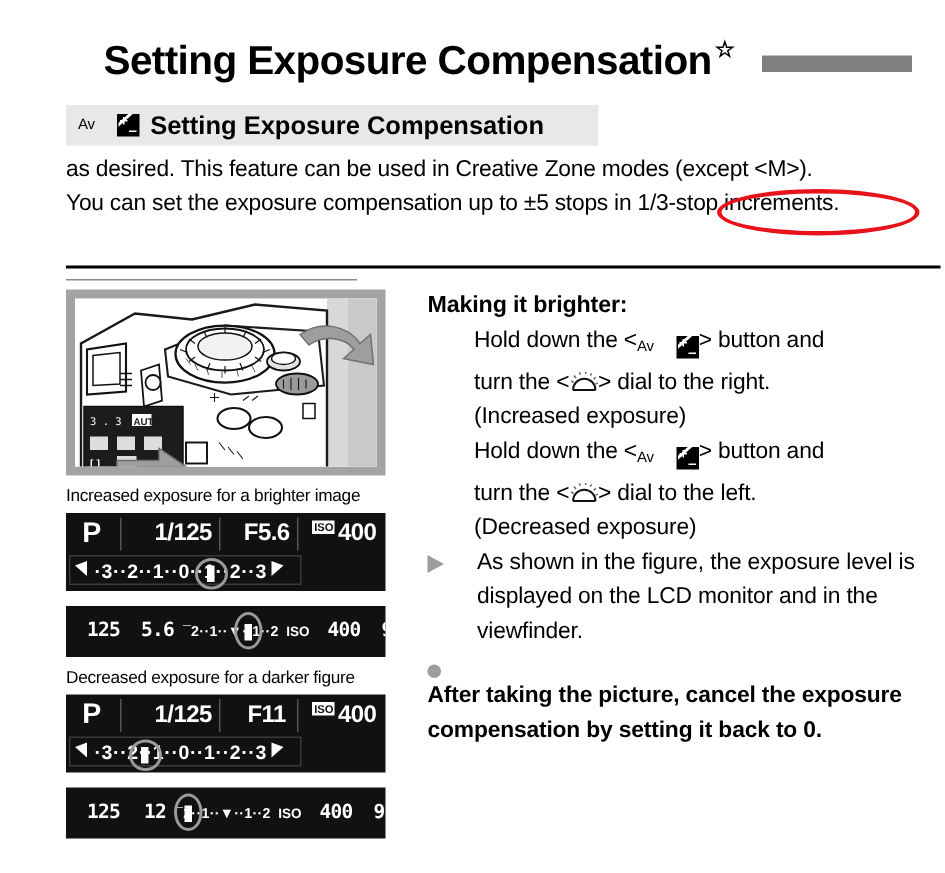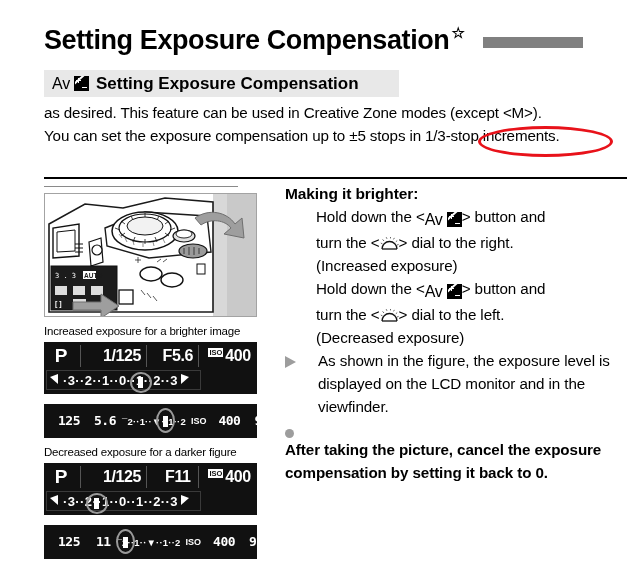--- a/index.html
+++ b/index.html
@@ -25,20 +25,21 @@
     height: 36px;
     display: flex;
     align-items: flex-end;
   }
   .page-title {
     font-size: 27px;
     font-weight: bold;
     letter-spacing: -0.4px;
     line-height: 1;
     white-space: nowrap;
+    margin-left: 25px;
   }
   .title-star {
     font-size: 15px;
     line-height: 1;
     margin-left: 2px;
     position: relative;
     top: -11px;
   }
   .title-bar {
     width: 100px;
@@ -69,24 +70,24 @@
   }
 
   
   .avicon {
     display: inline-flex;
     align-items: center;
     vertical-align: -3px;
     white-space: nowrap;
   }
   .avicon .av-txt {
-    font-size: 16px;
+    font-size: 10px;
     font-weight: normal;
     letter-spacing: -0.2px;
-    margin-right: 4px;
+    margin-right: 15px;
   }
   .avicon .av-box {
     position: relative;
     width: 15px;
     height: 15px;
     background: #000;
     display: inline-block;
   }
   .avicon .av-box::before {
     
@@ -186,21 +187,21 @@
     position: absolute;
     left: 44px;
     top: 193px;
     width: 215px;
   }
 
   .camera-fig {
     position: relative;
     width: 213px;
     height: 124px;
-    border: 1px solid #a3a3a3;
+    border: 6px solid #a3a3a3;
     box-sizing: border-box;
     background: #ffffff;
     overflow: hidden;
   }
 
   .figcaption {
     font-size: 11.5px;
     line-height: 14px;
     margin: 7px 0 4px 0;
     letter-spacing: -0.2px;
@@ -322,21 +323,21 @@
     border: 2.5px solid #9a9a9a;
     border-radius: 50%;
     box-sizing: border-box;
     pointer-events: none;
   }
 
   
   .right-col {
     position: absolute;
     left: 285px;
-    top: 182px;
+    top: 192px;
     width: 345px;
     font-size: 15.2px;
     line-height: 23px;
     letter-spacing: -0.1px;
   }
   .step-head {
     font-weight: bold;
     font-size: 15.5px;
   }
   .step-body {
@@ -559,21 +560,21 @@
         <path d="M9 4 L1 1 L1 11 Z" fill="#ffffff"></path>
       </svg>
     </div>
 
     <div class="hl-ellipse" style="left:42px; top:30px; width:22px; height:21px;"></div>
     <div style="position:absolute; left:50px; top:35px; width:5px; height:11px; background:#fff;"></div>
   </div>
 
   <div class="vf" style="margin-top:10px;">
     <span class="seven-seg" style="margin-left:14px;">125</span>
-    <span class="seven-seg" style="margin-left:16px;">11</span>
+    <span class="seven-seg" style="margin-left:16px;">12</span>
     <span class="vf-scale" style="margin-left:6px;">¯2··1··▼··1··2</span>
     <span class="vf-label" style="margin-left:5px;">ISO</span>
     <span class="seven-seg" style="margin-left:12px;">400</span>
     <span class="seven-seg" style="margin-left:14px;">9</span>
     <span class="vf-dot"></span>
     <div class="hl-ellipse" style="left:72px; top:4px; width:19px; height:25px;"></div>
     <div style="position:absolute; left:79px; top:12px; width:5px; height:11px; background:#fff;"></div>
   </div>
 
 </div>

